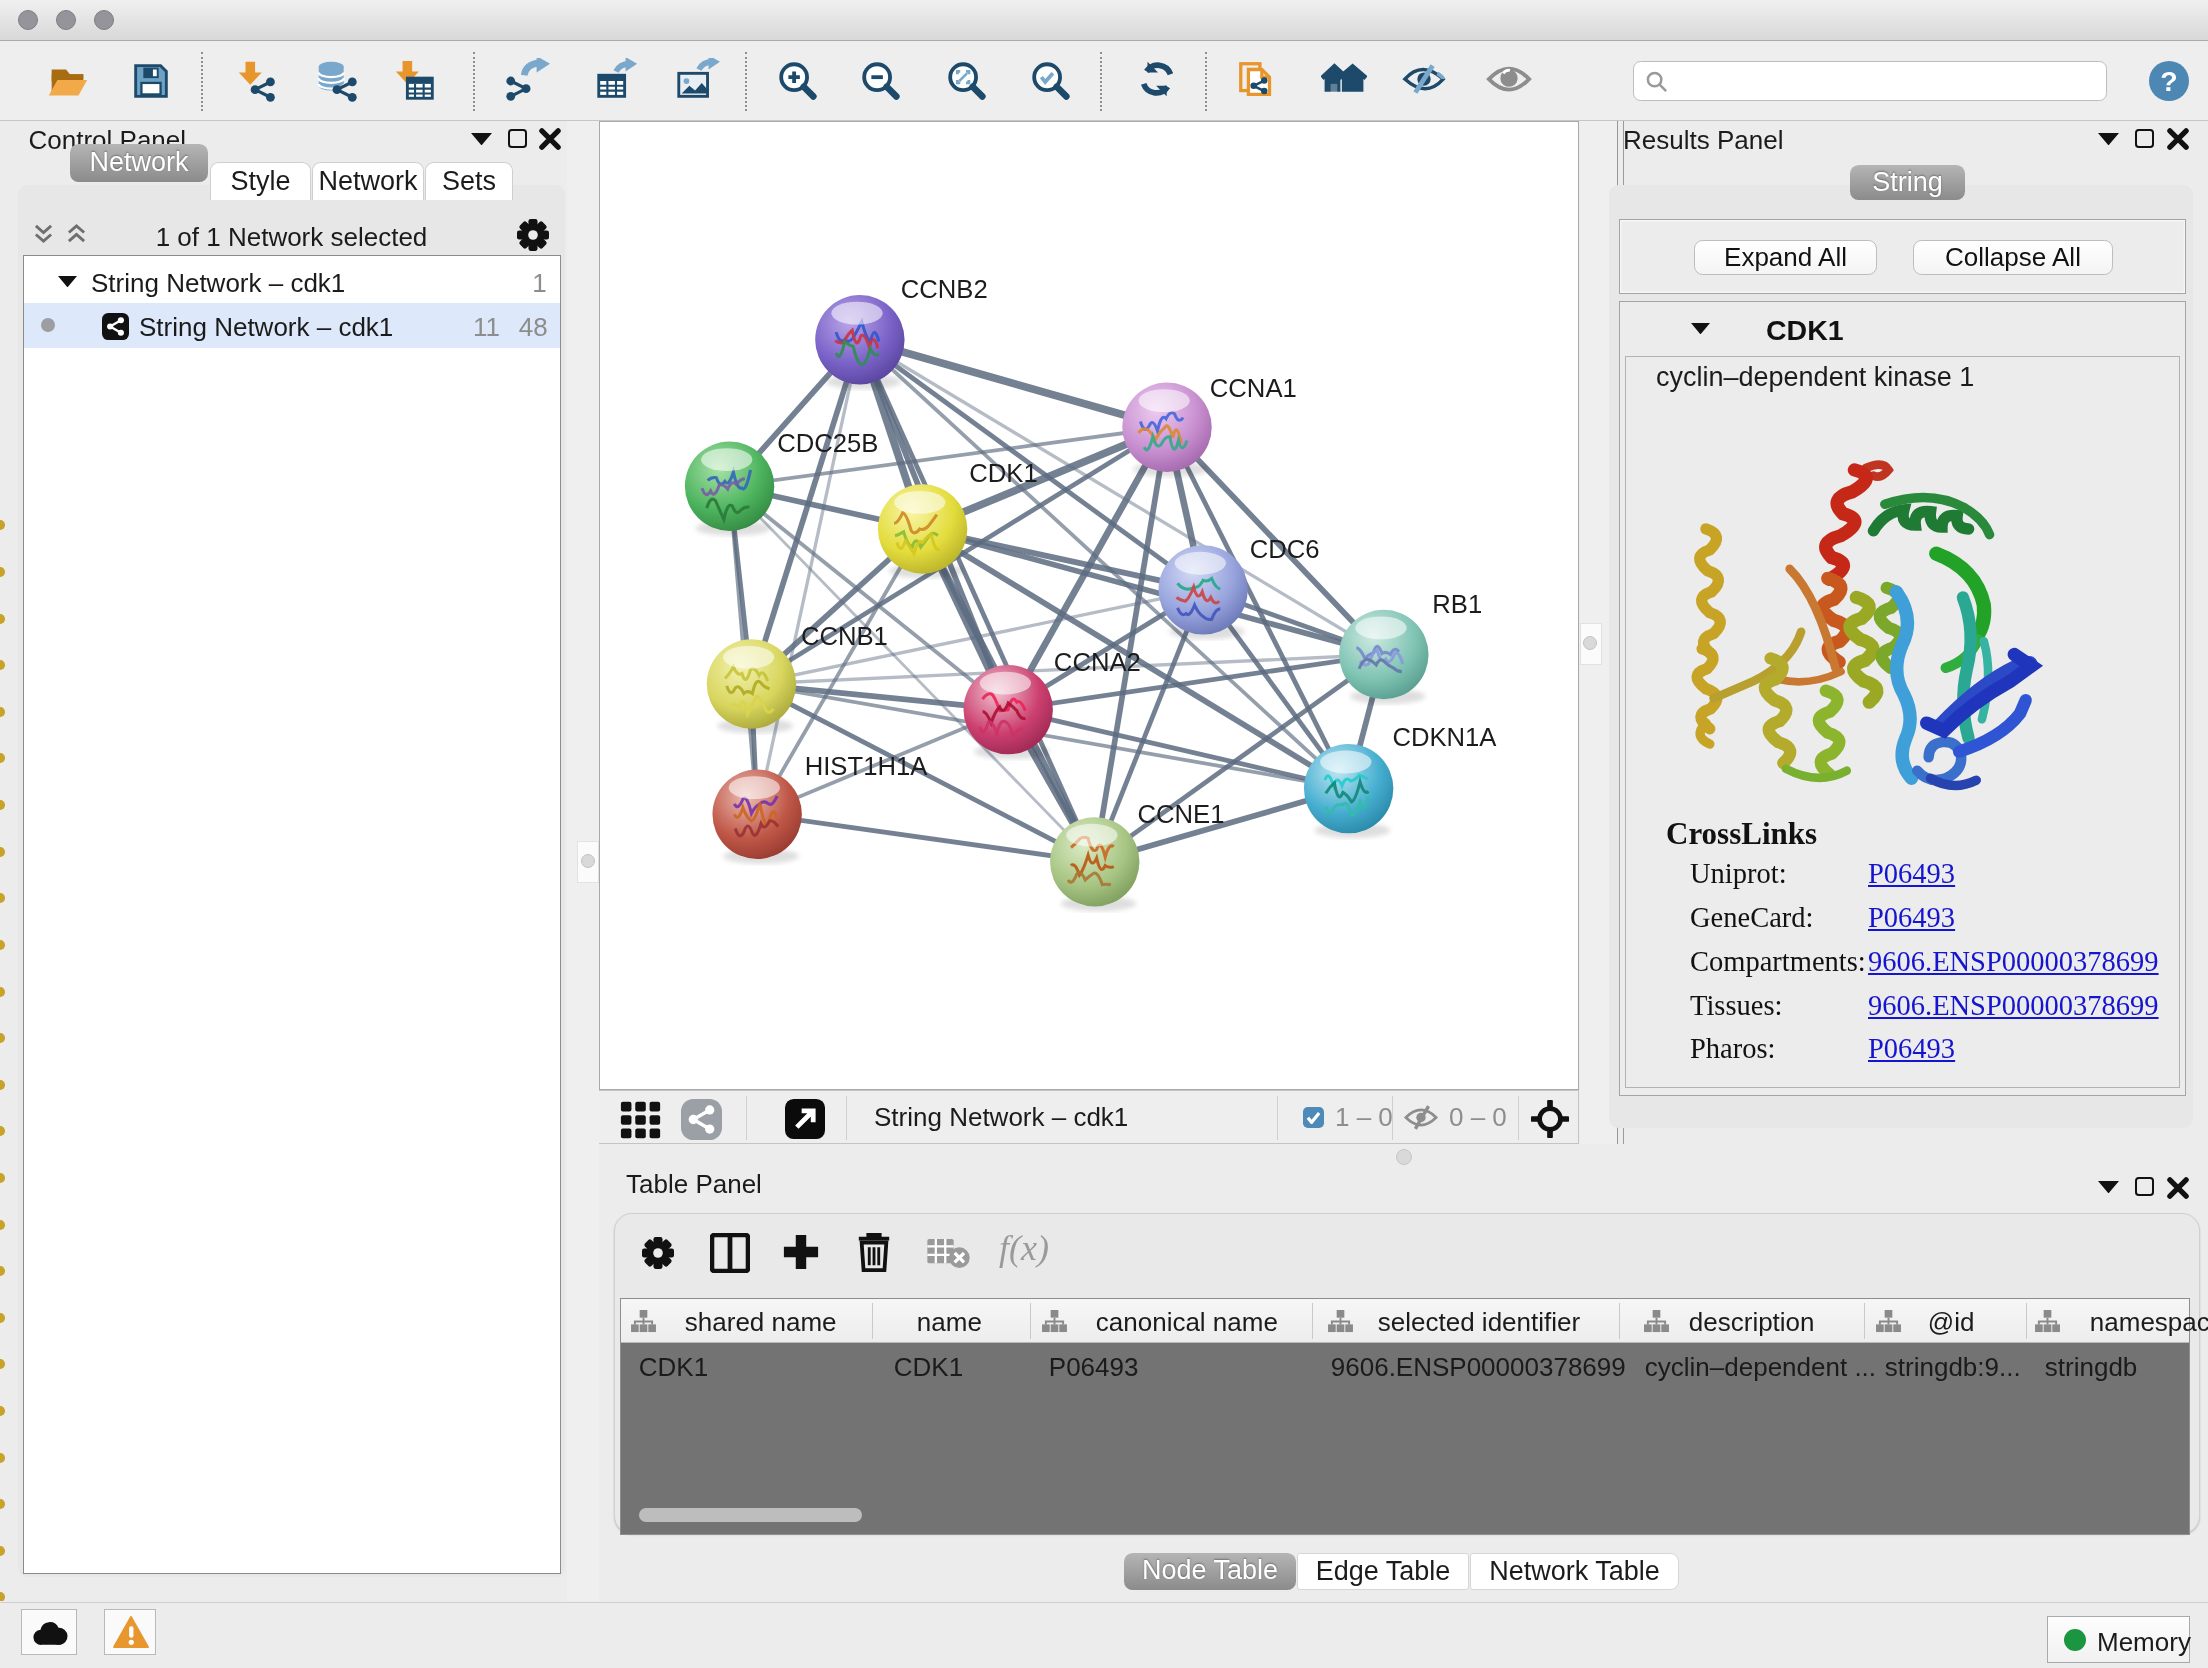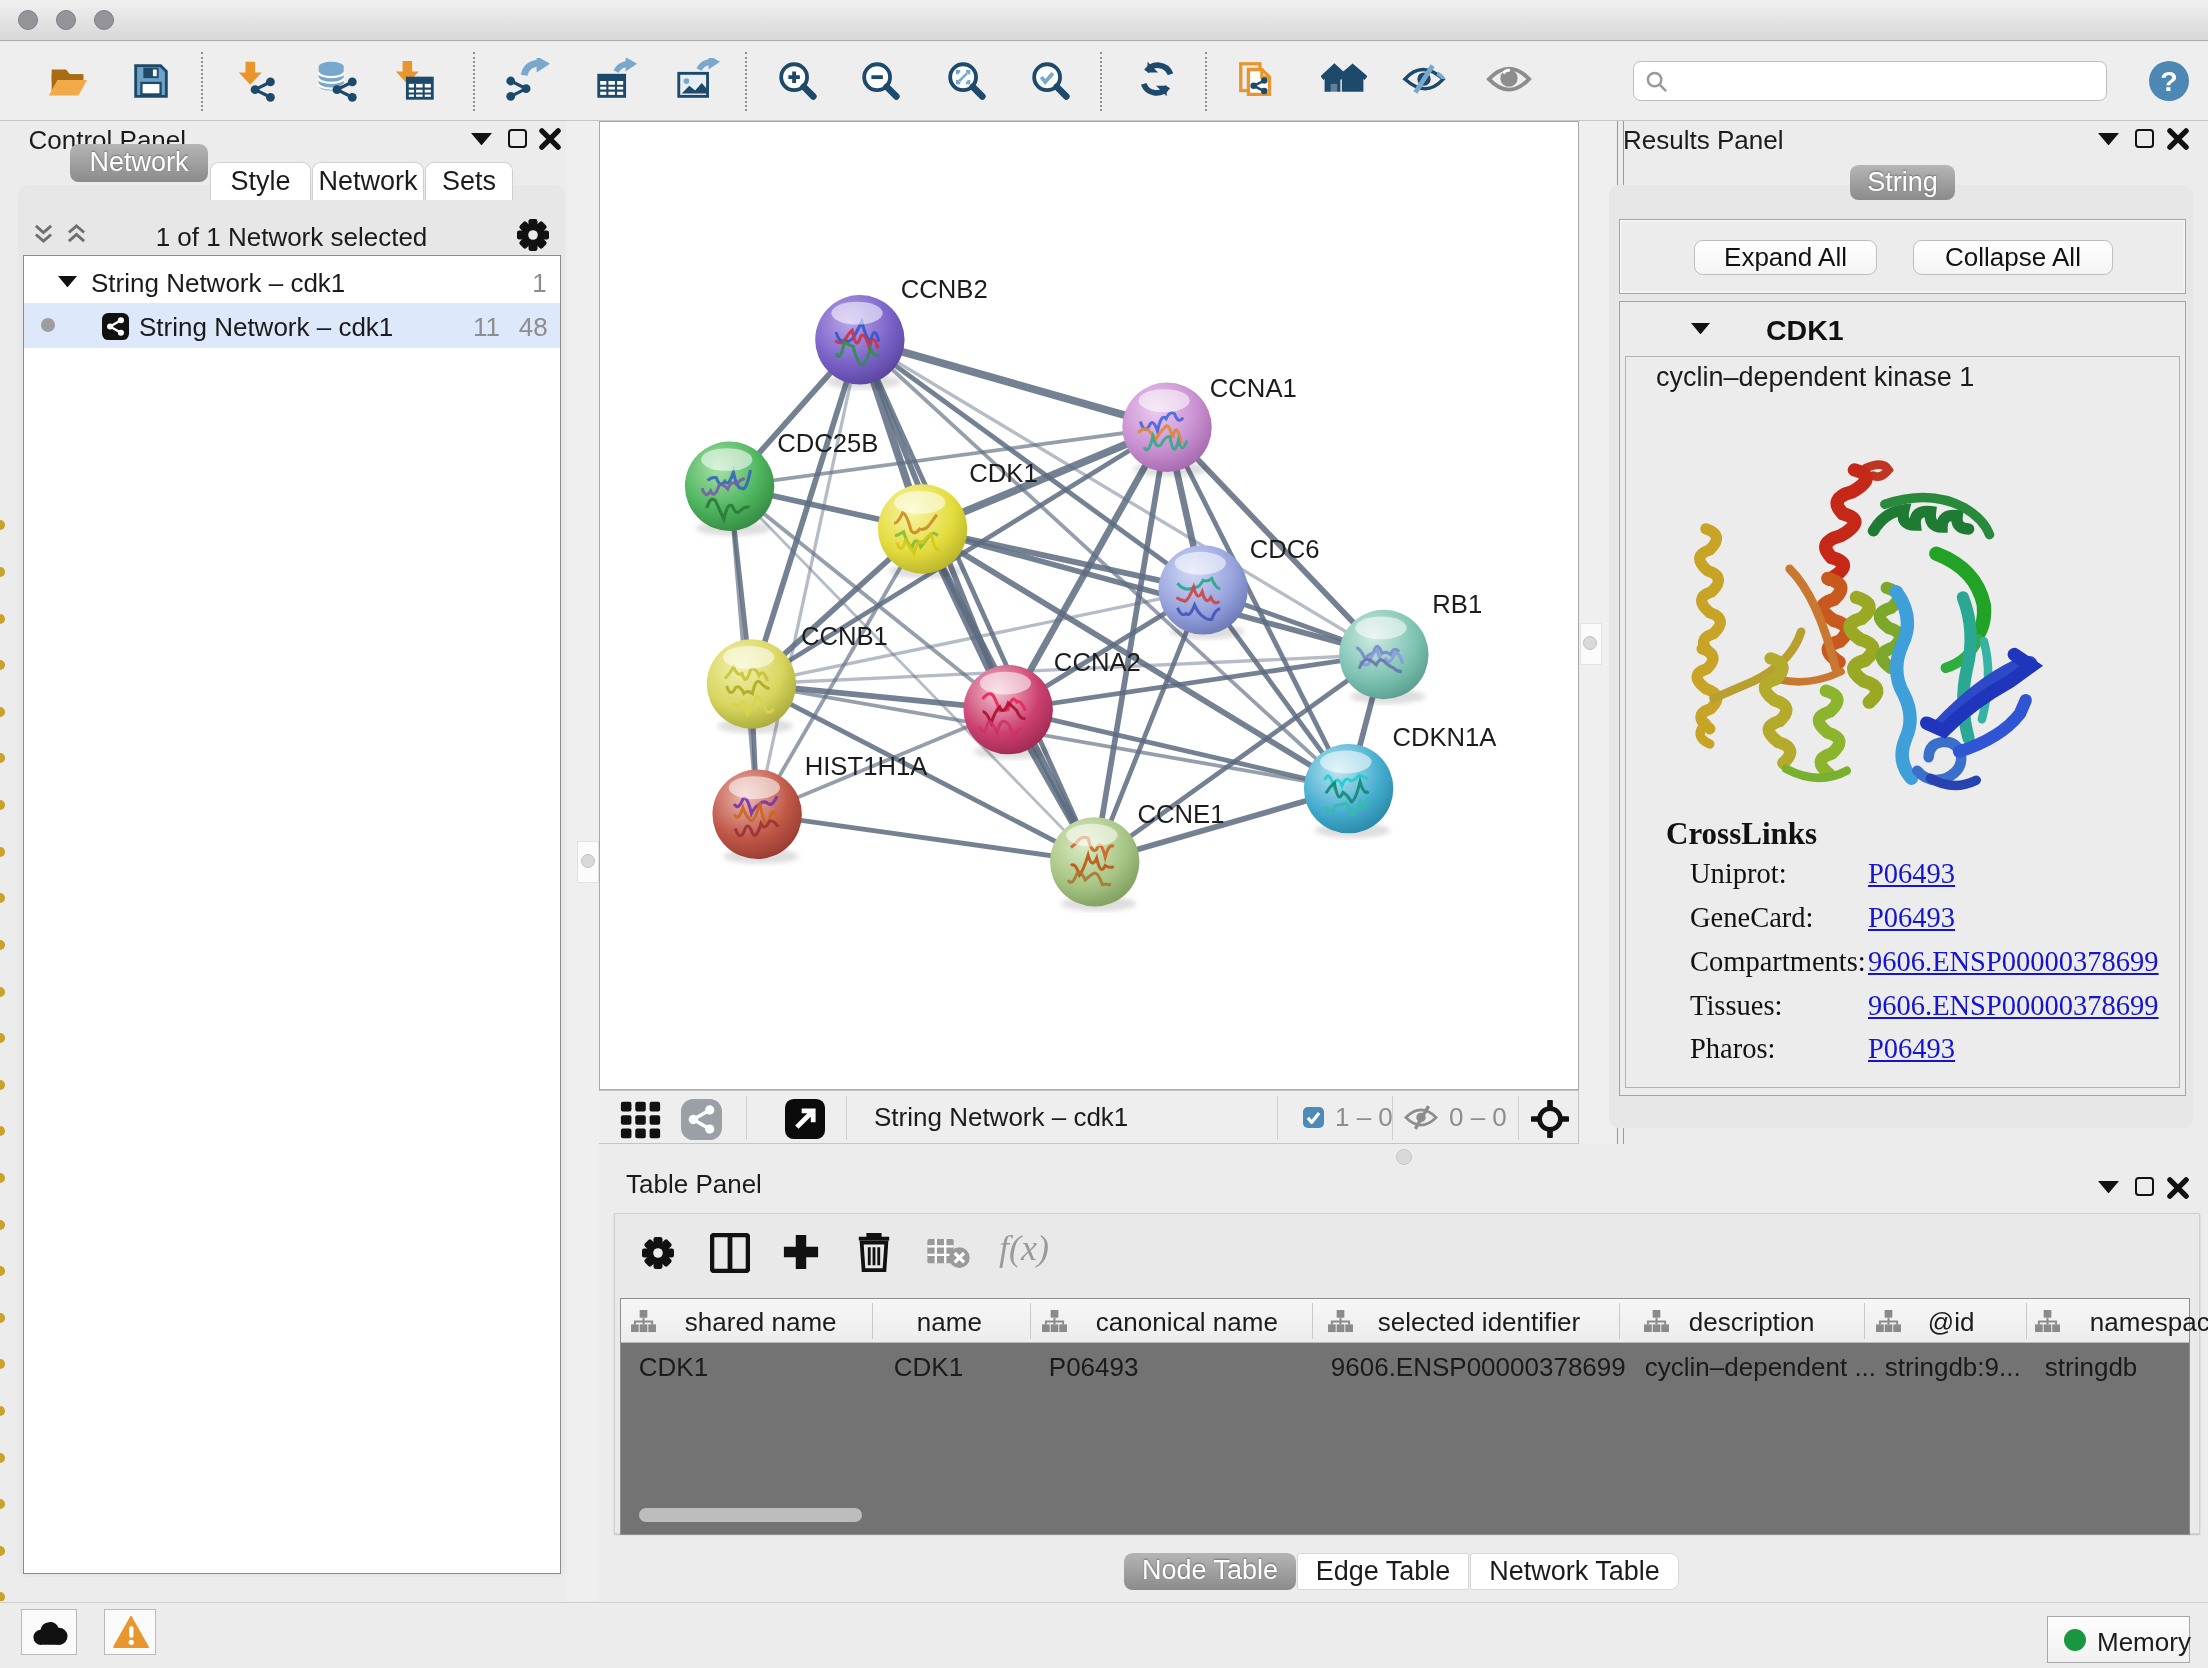--- a/index.html
+++ b/index.html
@@ -567,21 +567,21 @@
 </div>
 <div class="abs fs27" style="left:1623px;top:125px">Results Panel</div>
 <svg class="abs" style="left:2098px;top:133px" width="21" height="12.4" viewBox="0 0 22 13">
     <path d="M0 0 h22 L11.0 13 z" fill="#111"></path>
   </svg>
 <div class="abs" style="left:2135px;top:129px;width:19px;height:19px;border:2.9px solid #111;border-radius:3.8px"></div>
 <svg class="abs" style="left:2167px;top:128px" width="22" height="22" viewBox="0 0 23 23">
     <path d="M3 3 L20 20 M20 3 L3 20" stroke="#111" stroke-width="5.5" stroke-linecap="round"></path>
   </svg>
 <div class="abs" style="left:1609px;top:185px;width:584px;height:943px;background:#e7e7e7;border-radius:9.5px"></div>
-<div class="tab tabact" style="left:1850px;top:165px;width:105px;height:35px;line-height:34px">String</div>
+<div class="tab tabact" style="left:1850px;top:165px;width:115px;height:35px;line-height:34px">String</div>
 <div class="abs" style="left:1619px;top:219px;width:567px;height:75px;background:#ececec;border:1.4px solid #a4a4a4;box-shadow:inset 0 0 0 1.4px #f6f6f6">
   <div class="btn" style="left:74px;top:20px;width:183px;height:35px;line-height:33px">Expand All</div>
   <div class="btn" style="left:293px;top:20px;width:200px;height:35px;line-height:33px">Collapse All</div>
 </div>
 <div class="abs" style="left:1619px;top:301px;width:567px;height:795px;background:#ececec;border:1.4px solid #a4a4a4">
   <svg class="abs" style="left:71px;top:21px" width="19" height="11.4" viewBox="0 0 20 12">
       <path d="M0 0 h20 L10.0 12 z" fill="#111"></path>
     </svg>
   <div class="abs" style="left:146px;top:12.4px;font-size:28.5px;font-weight:bold;color:#111">CDK1</div>
   <div class="abs" style="left:4.8px;top:54px;width:555px;height:732px;background:#ececec;border:1.4px solid #b2b2b2"></div>
@@ -632,21 +632,21 @@
 </svg>
 
 <div class="abs fs27" style="left:626px;top:1169px">Table Panel</div>
 <svg class="abs" style="left:2098px;top:1181px" width="21" height="12.4" viewBox="0 0 22 13">
     <path d="M0 0 h22 L11.0 13 z" fill="#111"></path>
   </svg>
 <div class="abs" style="left:2135px;top:1177px;width:19px;height:19px;border:2.9px solid #111;border-radius:3.8px"></div>
 <svg class="abs" style="left:2167px;top:1177px" width="22" height="22" viewBox="0 0 23 23">
     <path d="M3 3 L20 20 M20 3 L3 20" stroke="#111" stroke-width="5.5" stroke-linecap="round"></path>
   </svg>
-<div class="abs" style="left:614px;top:1213px;width:1586px;height:321px;background:#e9e9e9;border:1px solid #d0d0d0;border-radius:1px;box-shadow:0 1px 1.9px rgba(0,0,0,.18)">
+<div class="abs" style="left:614px;top:1213px;width:1586px;height:321px;background:#e9e9e9;border:1px solid #d0d0d0;border-radius:18px;box-shadow:0 1px 1.9px rgba(0,0,0,.18)">
   <svg class="abs" style="left:27px;top:23px" width="32" height="32" viewBox="-12 -12 24 24">
       <rect x="-3.4" y="-12" width="6.8" height="7" rx="1.6" fill="#111" transform="rotate(0)"></rect>
       <rect x="-3.4" y="-12" width="6.8" height="7" rx="1.6" fill="#111" transform="rotate(45)"></rect>
       <rect x="-3.4" y="-12" width="6.8" height="7" rx="1.6" fill="#111" transform="rotate(90)"></rect>
       <rect x="-3.4" y="-12" width="6.8" height="7" rx="1.6" fill="#111" transform="rotate(135)"></rect>
       <rect x="-3.4" y="-12" width="6.8" height="7" rx="1.6" fill="#111" transform="rotate(180)"></rect>
       <rect x="-3.4" y="-12" width="6.8" height="7" rx="1.6" fill="#111" transform="rotate(225)"></rect>
       <rect x="-3.4" y="-12" width="6.8" height="7" rx="1.6" fill="#111" transform="rotate(270)"></rect>
       <rect x="-3.4" y="-12" width="6.8" height="7" rx="1.6" fill="#111" transform="rotate(315)"></rect>
       <circle r="8.3" fill="#111"></circle>

